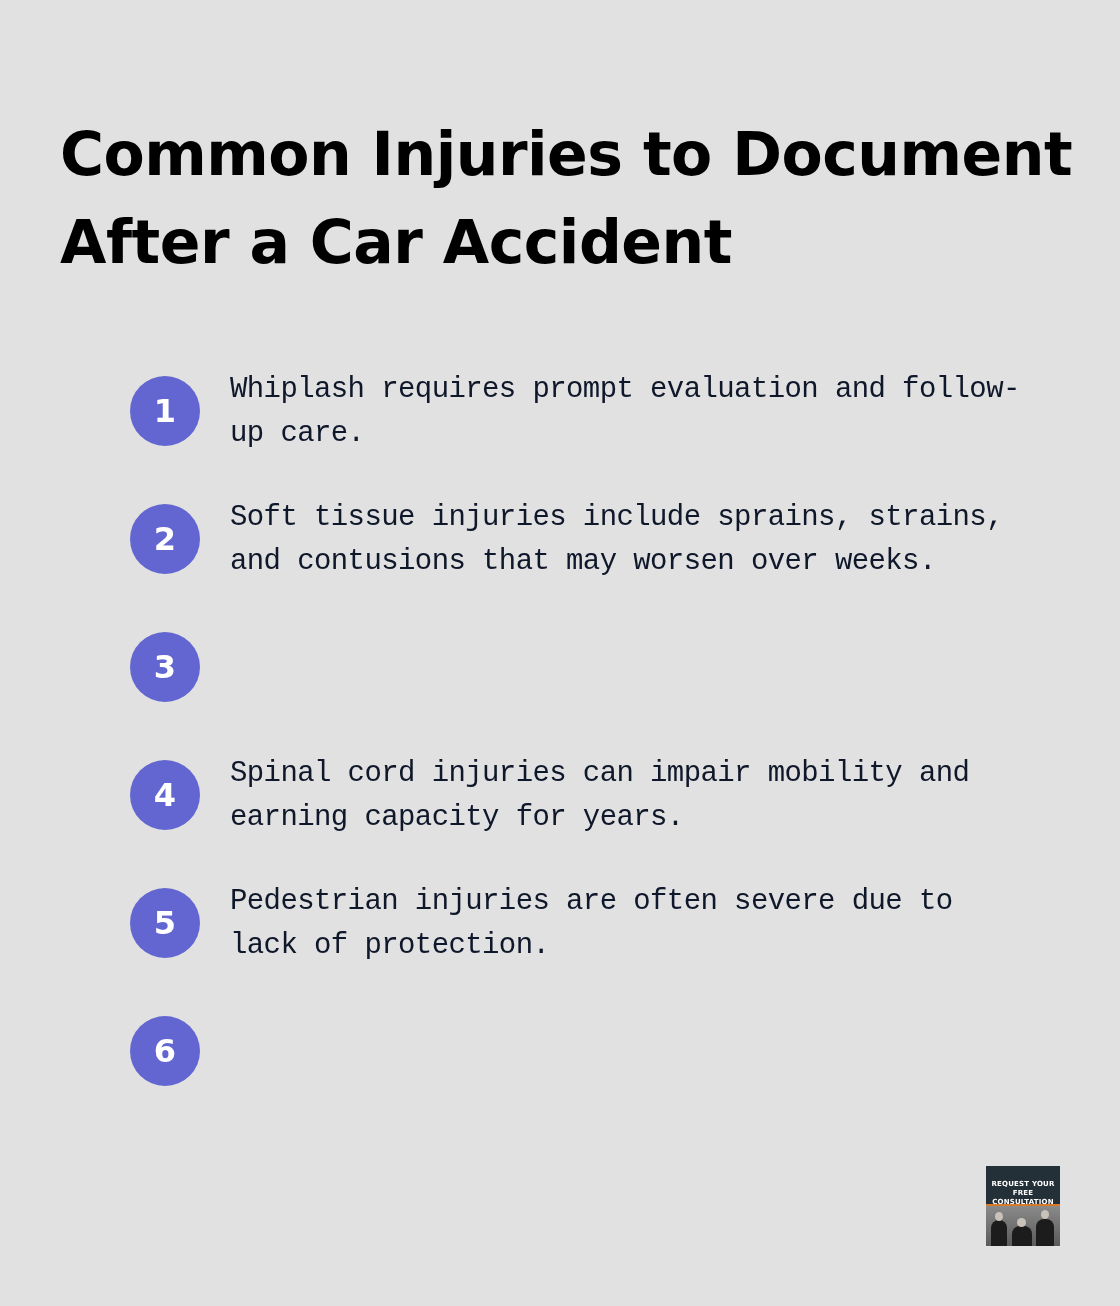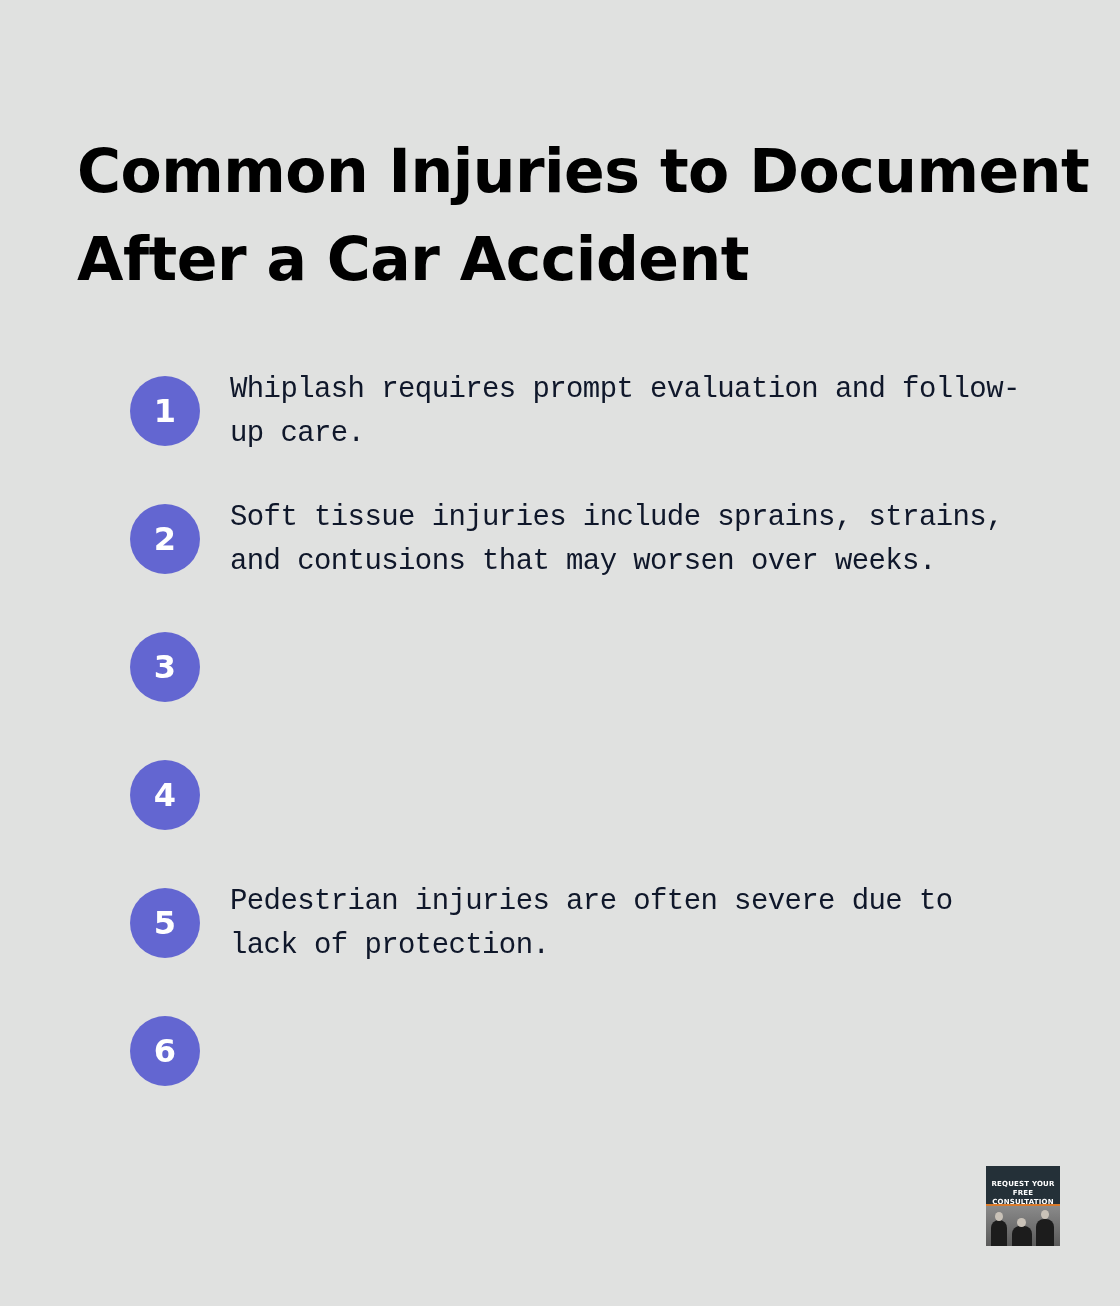--- a/index.html
+++ b/index.html
@@ -14,21 +14,21 @@
   .title {
     position: absolute;
     left: 60px; top: 110px;
     width: 1020px;
     font-family: "DejaVu Sans", sans-serif;
     font-weight: bold;
     font-size: 60px;
     line-height: 88px;
     letter-spacing: -0.5px;
     color: #000;
-    margin: 17px;
+    margin: 0;
   }
   .list {
     position: absolute;
     left: 130px; top: 368px;
     width: 900px;
   }
   .item {
     position: absolute;
     left: 0;
     width: 900px;
@@ -109,20 +109,21 @@
   </div>
   <div class="item" style="top:128px;">
     <div class="badge">2</div>
     <div class="text">Soft tissue injuries include sprains, strains, and contusions that may worsen over weeks.</div>
   </div>
   <div class="item" style="top:256px;">
     <div class="badge">3</div>
   </div>
   <div class="item" style="top:384px;">
     <div class="badge">4</div>
+    <div class="text">Spinal cord injuries can impair mobility and earning capacity for years.</div>
   </div>
   <div class="item" style="top:512px;">
     <div class="badge">5</div>
     <div class="text">Pedestrian injuries are often severe due to lack of protection.</div>
   </div>
   <div class="item" style="top:640px;">
     <div class="badge">6</div>
   </div>
 </div>
 

